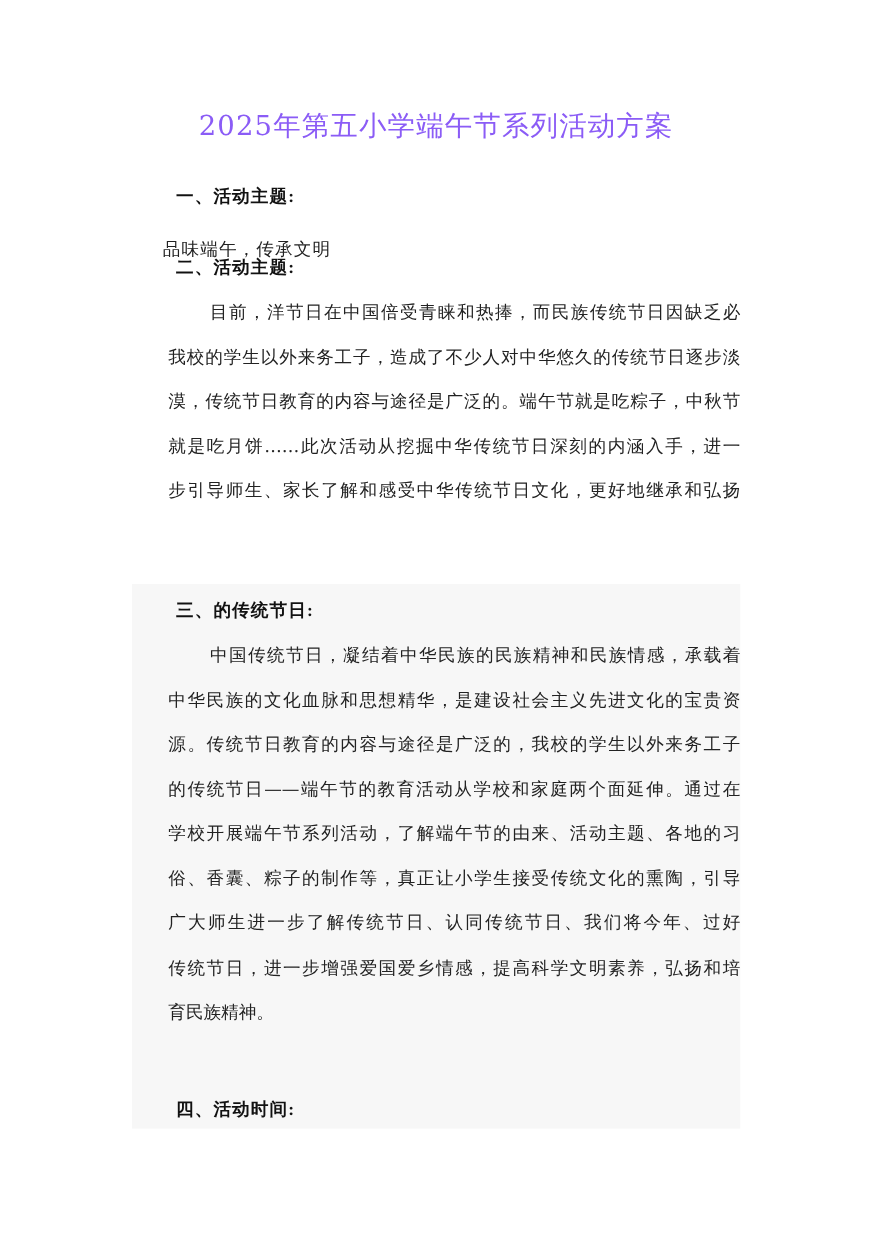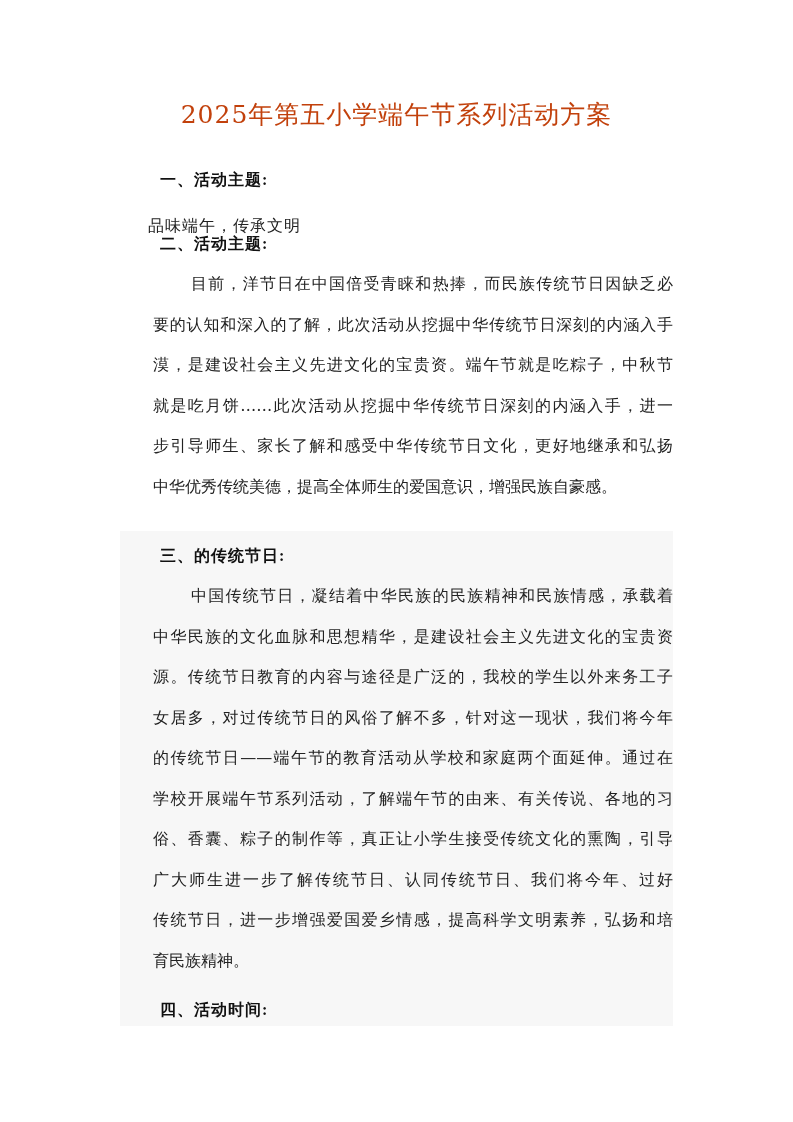--- a/index.html
+++ b/index.html
@@ -1,61 +1,59 @@
 <!DOCTYPE html>
 <html><head>
   <meta charset="utf-8">
   <style>
     html, body { margin: 0; padding: 0; background: #ffffff; }
     body { width: 793px; height: 1122px; position: relative; overflow: hidden;
       font-family: "DejaVu Serif", "Liberation Serif", serif; color: #1a1a1a; }
     .title { position: absolute; top: 98px; left: 0; width: 793px; text-align: center;
-      font-size: 25px; letter-spacing: 1px; color: #c2410c; }
+      font-size: 25px; letter-spacing: 1px; color: #8b5cf6; }
     .shade { position: absolute; left: 120px; top: 531px; width: 553px; height: 495px; background: #f7f7f7; }
     .block { position: absolute; left: 120px; width: 553px; }
     .h { font-size: 16px; font-weight: bold; padding-left: 40px; height: 40px; line-height: 40px; letter-spacing: 1px; color: #111; font-family: Liberation Serif, serif; }
     .plain { font-size: 16px; padding-left: 28px; height: 40px; line-height: 40px; letter-spacing: 1px; color: #222; }
     .para { font-size: 16px; line-height: 40.5px; color: #222; }
     .para .line { display: block; white-space: nowrap; text-align: justify; text-align-last: justify; margin-left: 33px; }
     .para .line.first { padding-left: 38px; }
     .para .line.last { text-align-last: left; }
   </style>
 </head>
 <body>
 
 <div class="title">2025年第五小学端午节系列活动方案</div>
 
 <div class="shade"></div>
 
 <div class="block" style="top:160px;">
   <div class="h">一、活动主题:</div>
-  <div class="plain" style="margin-top:7px;font-family:Liberation Mono, monospace;">品味端午，传承文明</div>
+  <div class="plain" style="margin-top:7px;">品味端午，传承文明</div>
 </div>
 
 <div class="block" style="top:224px;">
   <div class="h">二、活动主题:</div>
   <div class="para">
     <span class="line first">目前，洋节日在中国倍受青睐和热捧，而民族传统节日因缺乏必</span>
-    <span class="line">要的认知和深入的了解，此次活动从挖掘中华传统节日深刻的内涵入手</span>
-    <span class="line">漠，是建设社会主义先进文化的宝贵资。端午节就是吃粽子，中秋节</span>
+    <span class="line">我校的学生以外来务工子，造成了不少人对中华悠久的传统节日逐步淡</span>
+    <span class="line">漠，传统节日教育的内容与途径是广泛的。端午节就是吃粽子，中秋节</span>
     <span class="line">就是吃月饼……此次活动从挖掘中华传统节日深刻的内涵入手，进一</span>
     <span class="line">步引导师生、家长了解和感受中华传统节日文化，更好地继承和弘扬</span>
-    <span class="line last">中华优秀传统美德，提高全体师生的爱国意识，增强民族自豪感。</span>
   </div>
 </div>
 
 <div class="block" style="top:536px;">
   <div class="h">三、的传统节日:</div>
   <div class="para">
     <span class="line first">中国传统节日，凝结着中华民族的民族精神和民族情感，承载着</span>
     <span class="line">中华民族的文化血脉和思想精华，是建设社会主义先进文化的宝贵资</span>
     <span class="line">源。传统节日教育的内容与途径是广泛的，我校的学生以外来务工子</span>
-    <span class="line">女居多，对过传统节日的风俗了解不多，针对这一现状，我们将今年</span>
     <span class="line">的传统节日——端午节的教育活动从学校和家庭两个面延伸。通过在</span>
-    <span class="line">学校开展端午节系列活动，了解端午节的由来、有关传说、各地的习</span>
+    <span class="line">学校开展端午节系列活动，了解端午节的由来、活动主题、各地的习</span>
     <span class="line">俗、香囊、粽子的制作等，真正让小学生接受传统文化的熏陶，引导</span>
     <span class="line">广大师生进一步了解传统节日、认同传统节日、我们将今年、过好</span>
     <span class="line">传统节日，进一步增强爱国爱乡情感，提高科学文明素养，弘扬和培</span>
     <span class="line last">育民族精神。</span>
   </div>
 </div>
 
 <div class="block" style="top:990px;">
   <div class="h">四、活动时间:</div>
 </div>

